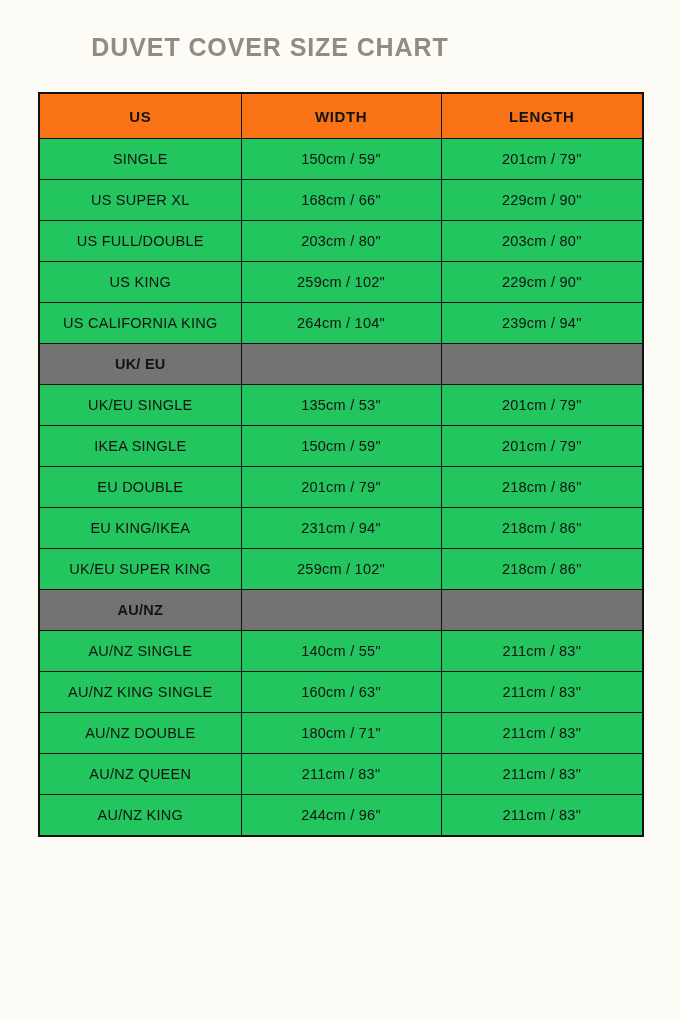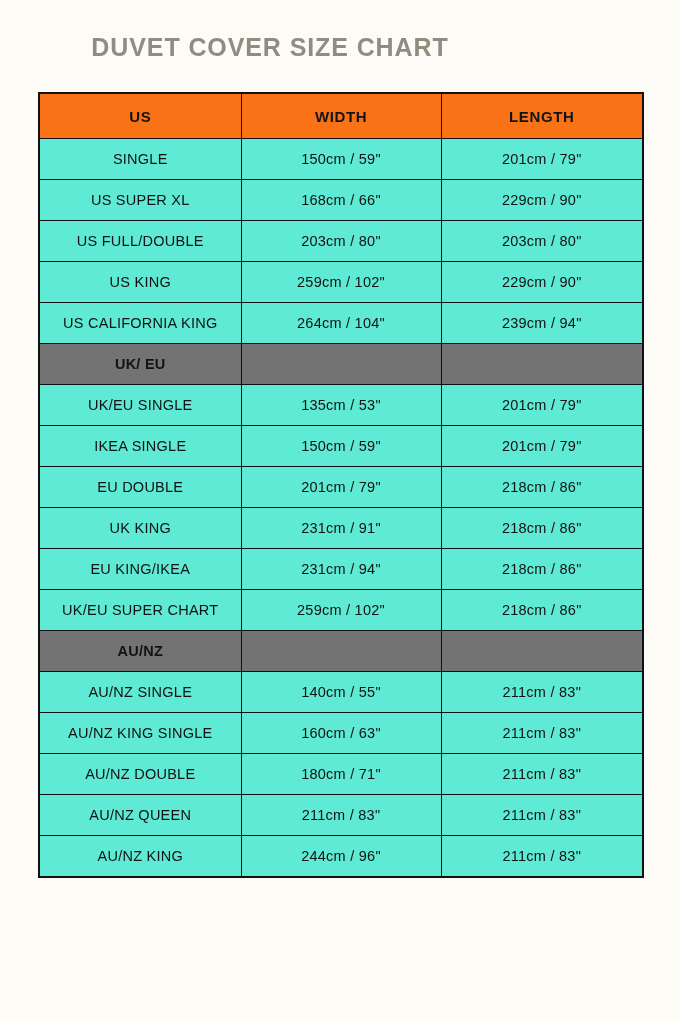--- a/index.html
+++ b/index.html
@@ -68,21 +68,21 @@
   tr.header-row th {
     height: 44px;
     background: #f97316;
     font-size: 15px;
     font-weight: bold;
     letter-spacing: 0.6px;
   }
 
   tr.data-row td {
     height: 40px;
-    background: #5eead4;
+    background: #22c55e;
     font-size: 14.5px;
     font-weight: normal;
     letter-spacing: 0.25px;
   }
 
   tr.section-row td {
     height: 40px;
     background: #737373;
     font-size: 14.5px;
     font-weight: bold;
@@ -154,31 +154,26 @@
             <td>IKEA SINGLE</td>
             <td>150cm / 59"</td>
             <td>201cm / 79"</td>
           </tr>
           <tr class="data-row">
             <td>EU DOUBLE</td>
             <td>201cm / 79"</td>
             <td>218cm / 86"</td>
           </tr>
           <tr class="data-row">
-            <td>UK KING</td>
-            <td>231cm / 91"</td>
-            <td>218cm / 86"</td>
-          </tr>
-          <tr class="data-row">
             <td>EU KING/IKEA</td>
             <td>231cm / 94"</td>
             <td>218cm / 86"</td>
           </tr>
           <tr class="data-row">
-            <td>UK/EU SUPER CHART</td>
+            <td>UK/EU SUPER KING</td>
             <td>259cm / 102"</td>
             <td>218cm / 86"</td>
           </tr>
           <tr class="section-row">
             <td>AU/NZ</td>
             <td class="blank"></td>
             <td class="blank"></td>
           </tr>
           <tr class="data-row">
             <td>AU/NZ SINGLE</td>

